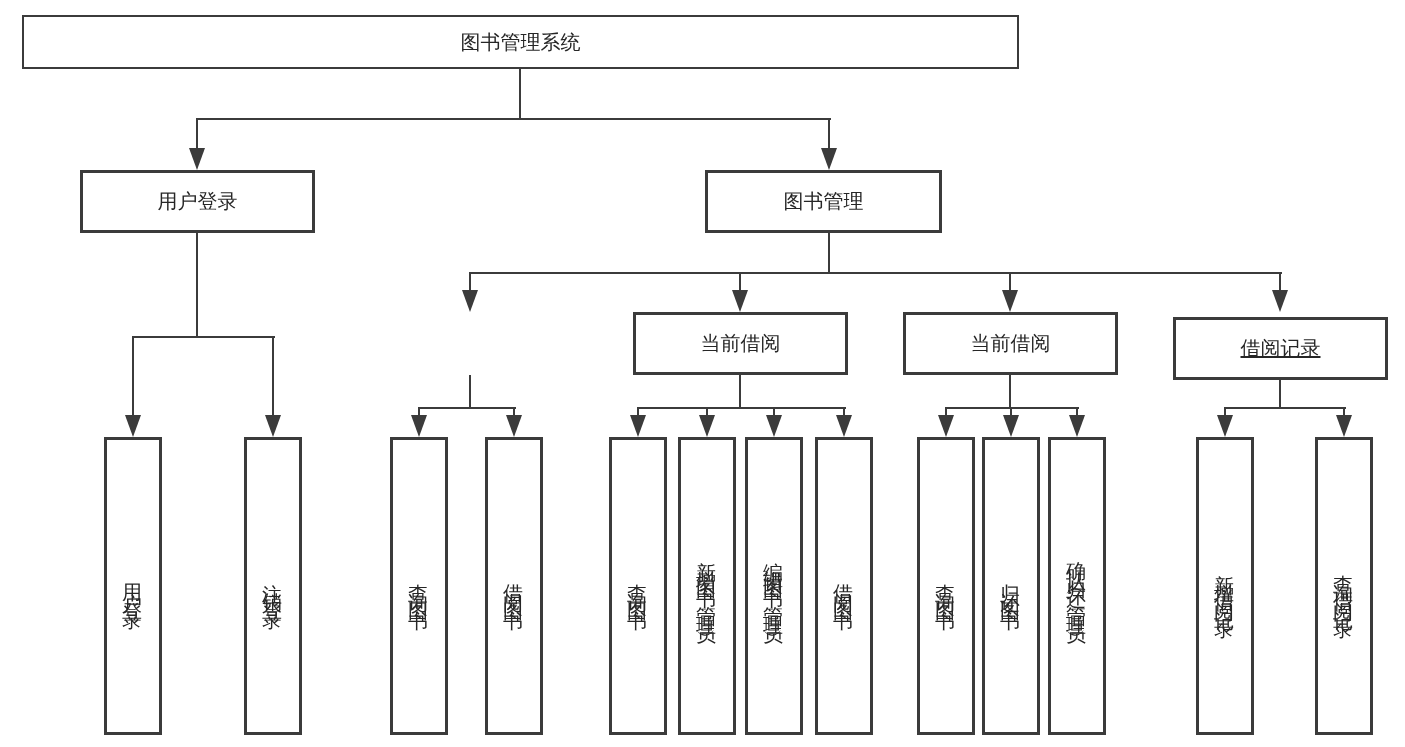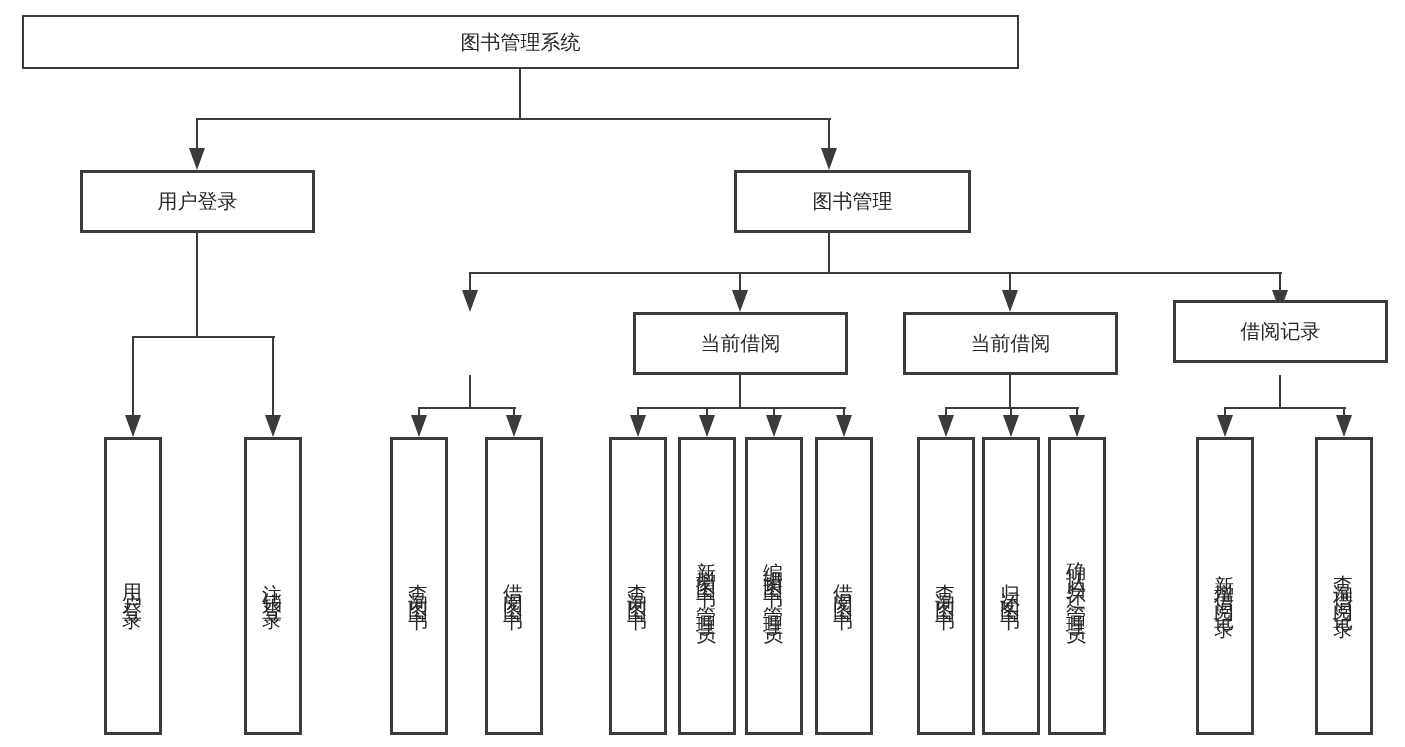--- a/index.html
+++ b/index.html
@@ -47,21 +47,21 @@
   <div class="vline" style="left:519px;top:69px;height:49px;"></div>
   <div class="hline" style="left:196px;top:118px;width:635px;"></div>
   <div class="vline" style="left:196px;top:118px;height:34px;"></div>
   <div class="arrow" style="left:189px;top:148px;"></div>
   <div class="vline" style="left:828px;top:118px;height:34px;"></div>
   <div class="arrow" style="left:821px;top:148px;"></div>
 
   <div class="box" style="left:80px;top:170px;width:235px;height:63px;">
     <span>用户登录</span>
   </div>
-  <div class="box" style="left:734px;top:170px;width:237px;height:63px;font-family:Liberation Serif, serif;">
+  <div class="box" style="left:705px;top:170px;width:237px;height:63px;font-family:Liberation Serif, serif;">
     <span>图书管理</span>
   </div>
 
   <div class="vline" style="left:196px;top:233px;height:103px;"></div>
   <div class="hline" style="left:132px;top:336px;width:143px;"></div>
   <div class="vline" style="left:132px;top:336px;height:83px;"></div>
   <div class="arrow" style="left:125px;top:415px;"></div>
   <div class="vline" style="left:272px;top:336px;height:83px;"></div>
   <div class="arrow" style="left:265px;top:415px;"></div>
 
@@ -75,21 +75,21 @@
   <div class="arrow" style="left:1002px;top:290px;"></div>
   <div class="vline" style="left:1279px;top:272px;height:22px;"></div>
   <div class="arrow" style="left:1272px;top:290px;"></div>
 
   <div class="box" style="left:633px;top:312px;width:215px;height:63px;">
     <span>当前借阅</span>
   </div>
   <div class="box" style="left:903px;top:312px;width:215px;height:63px;">
     <span>当前借阅</span>
   </div>
-  <div class="box" style="left:1173px;top:300px;width:215px;height:63px;">
+  <div class="box" style="left:1173px;top:317px;width:215px;height:63px;text-decoration:underline;">
     <span>借阅记录</span>
   </div>
 
   <div class="vline" style="left:469px;top:375px;height:32px;"></div>
   <div class="hline" style="left:418px;top:407px;width:98px;"></div>
   <div class="vline" style="left:418px;top:407px;height:12px;"></div>
   <div class="arrow" style="left:411px;top:415px;"></div>
   <div class="vline" style="left:513px;top:407px;height:12px;"></div>
   <div class="arrow" style="left:506px;top:415px;"></div>
 

